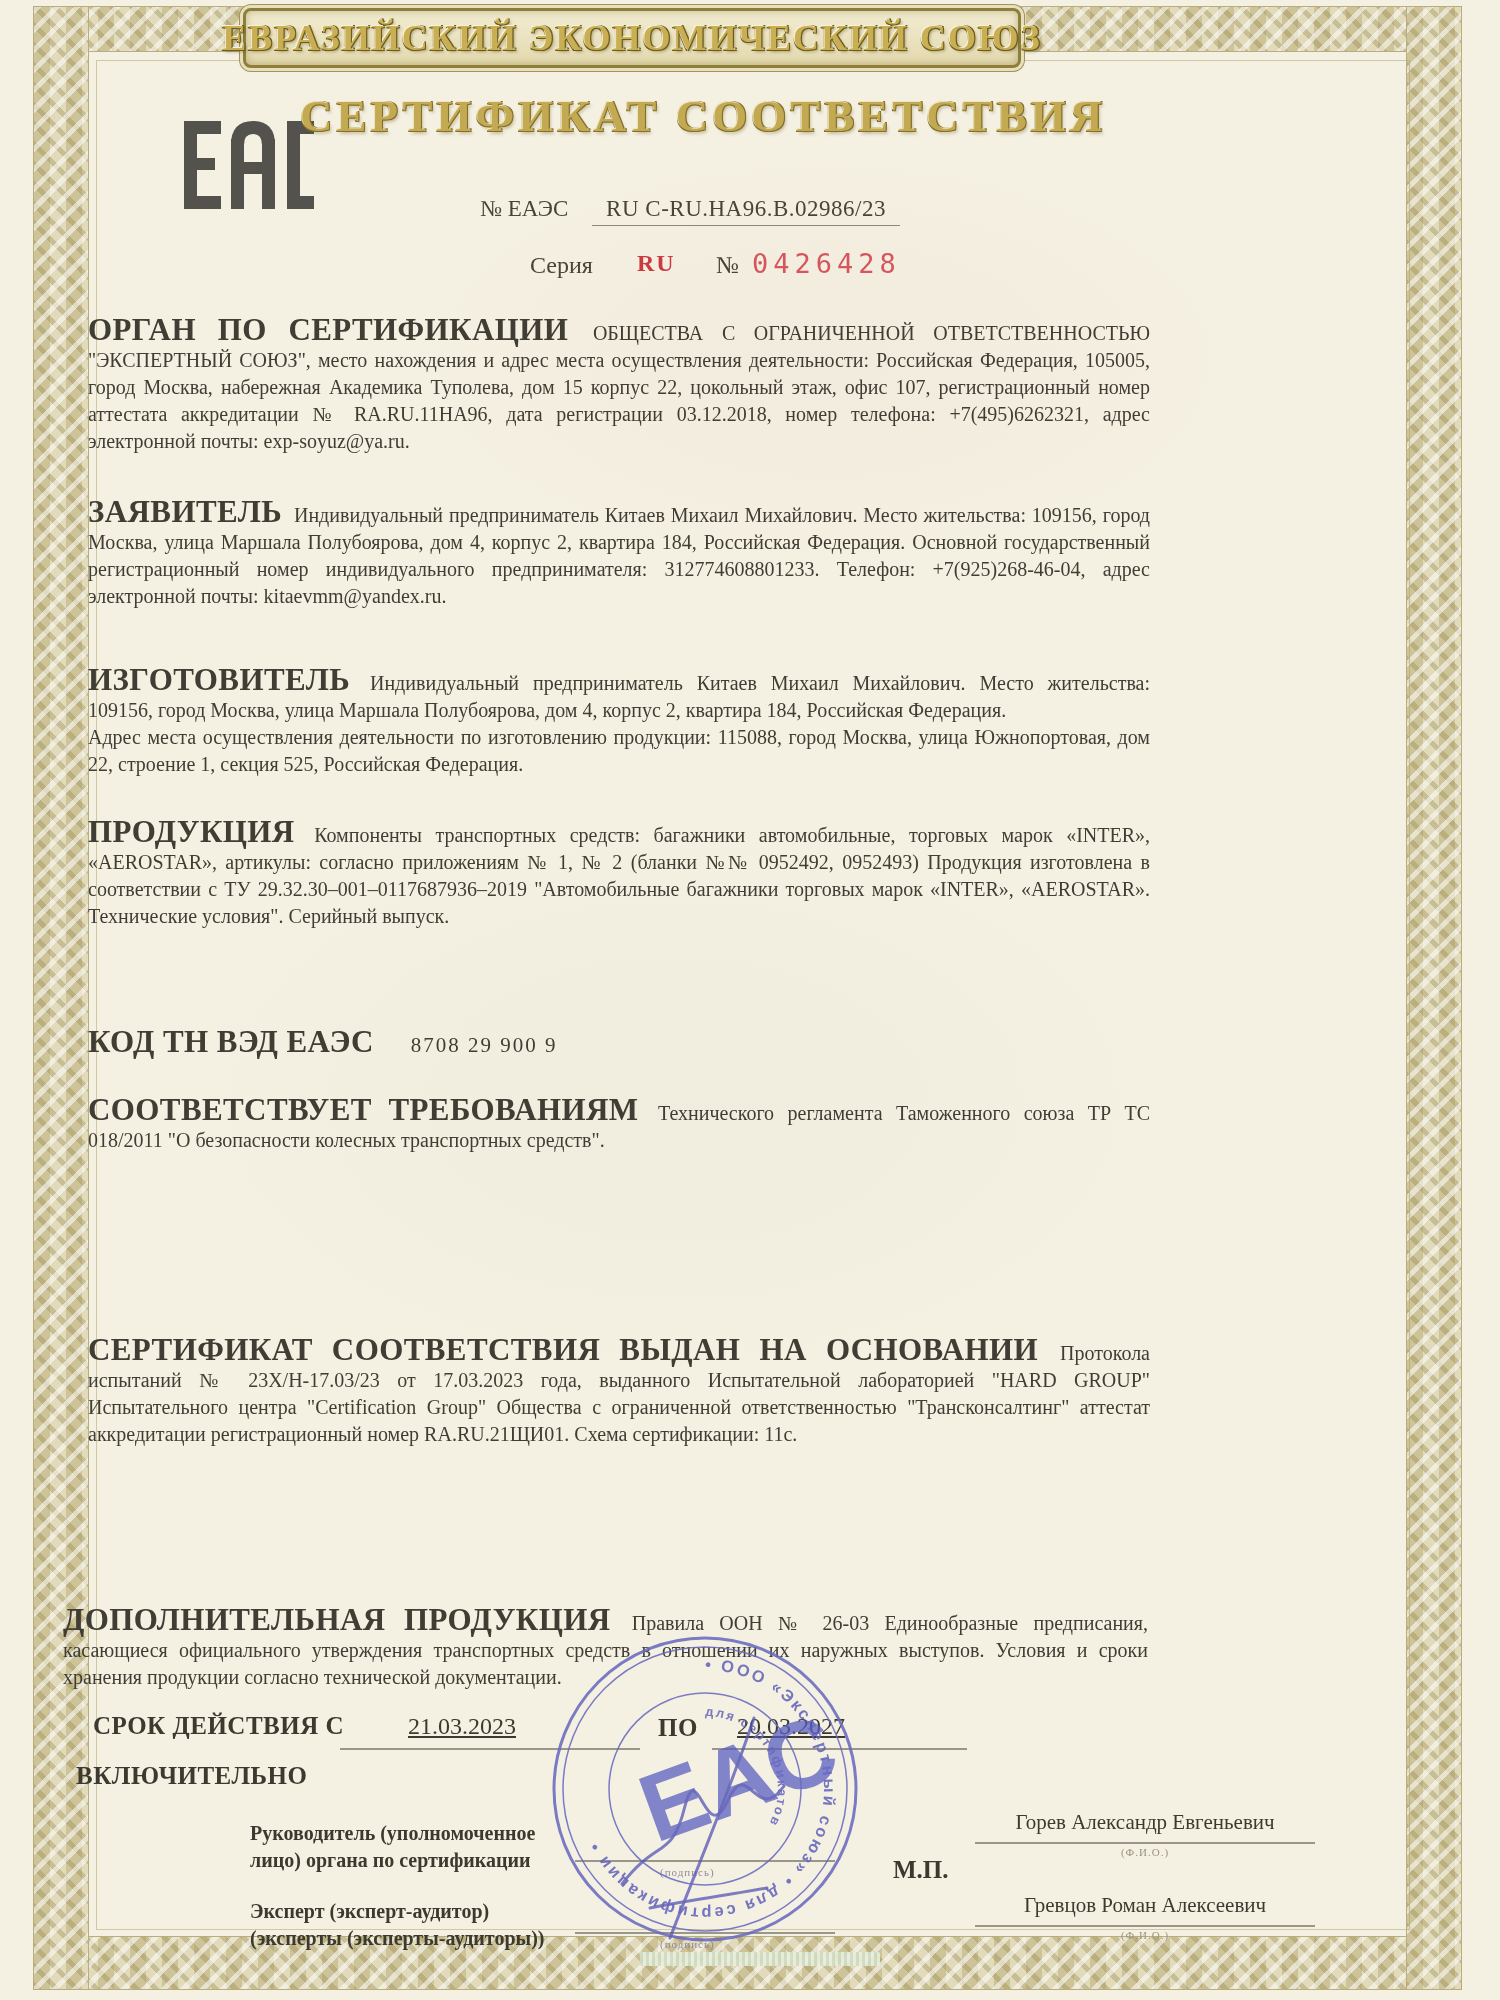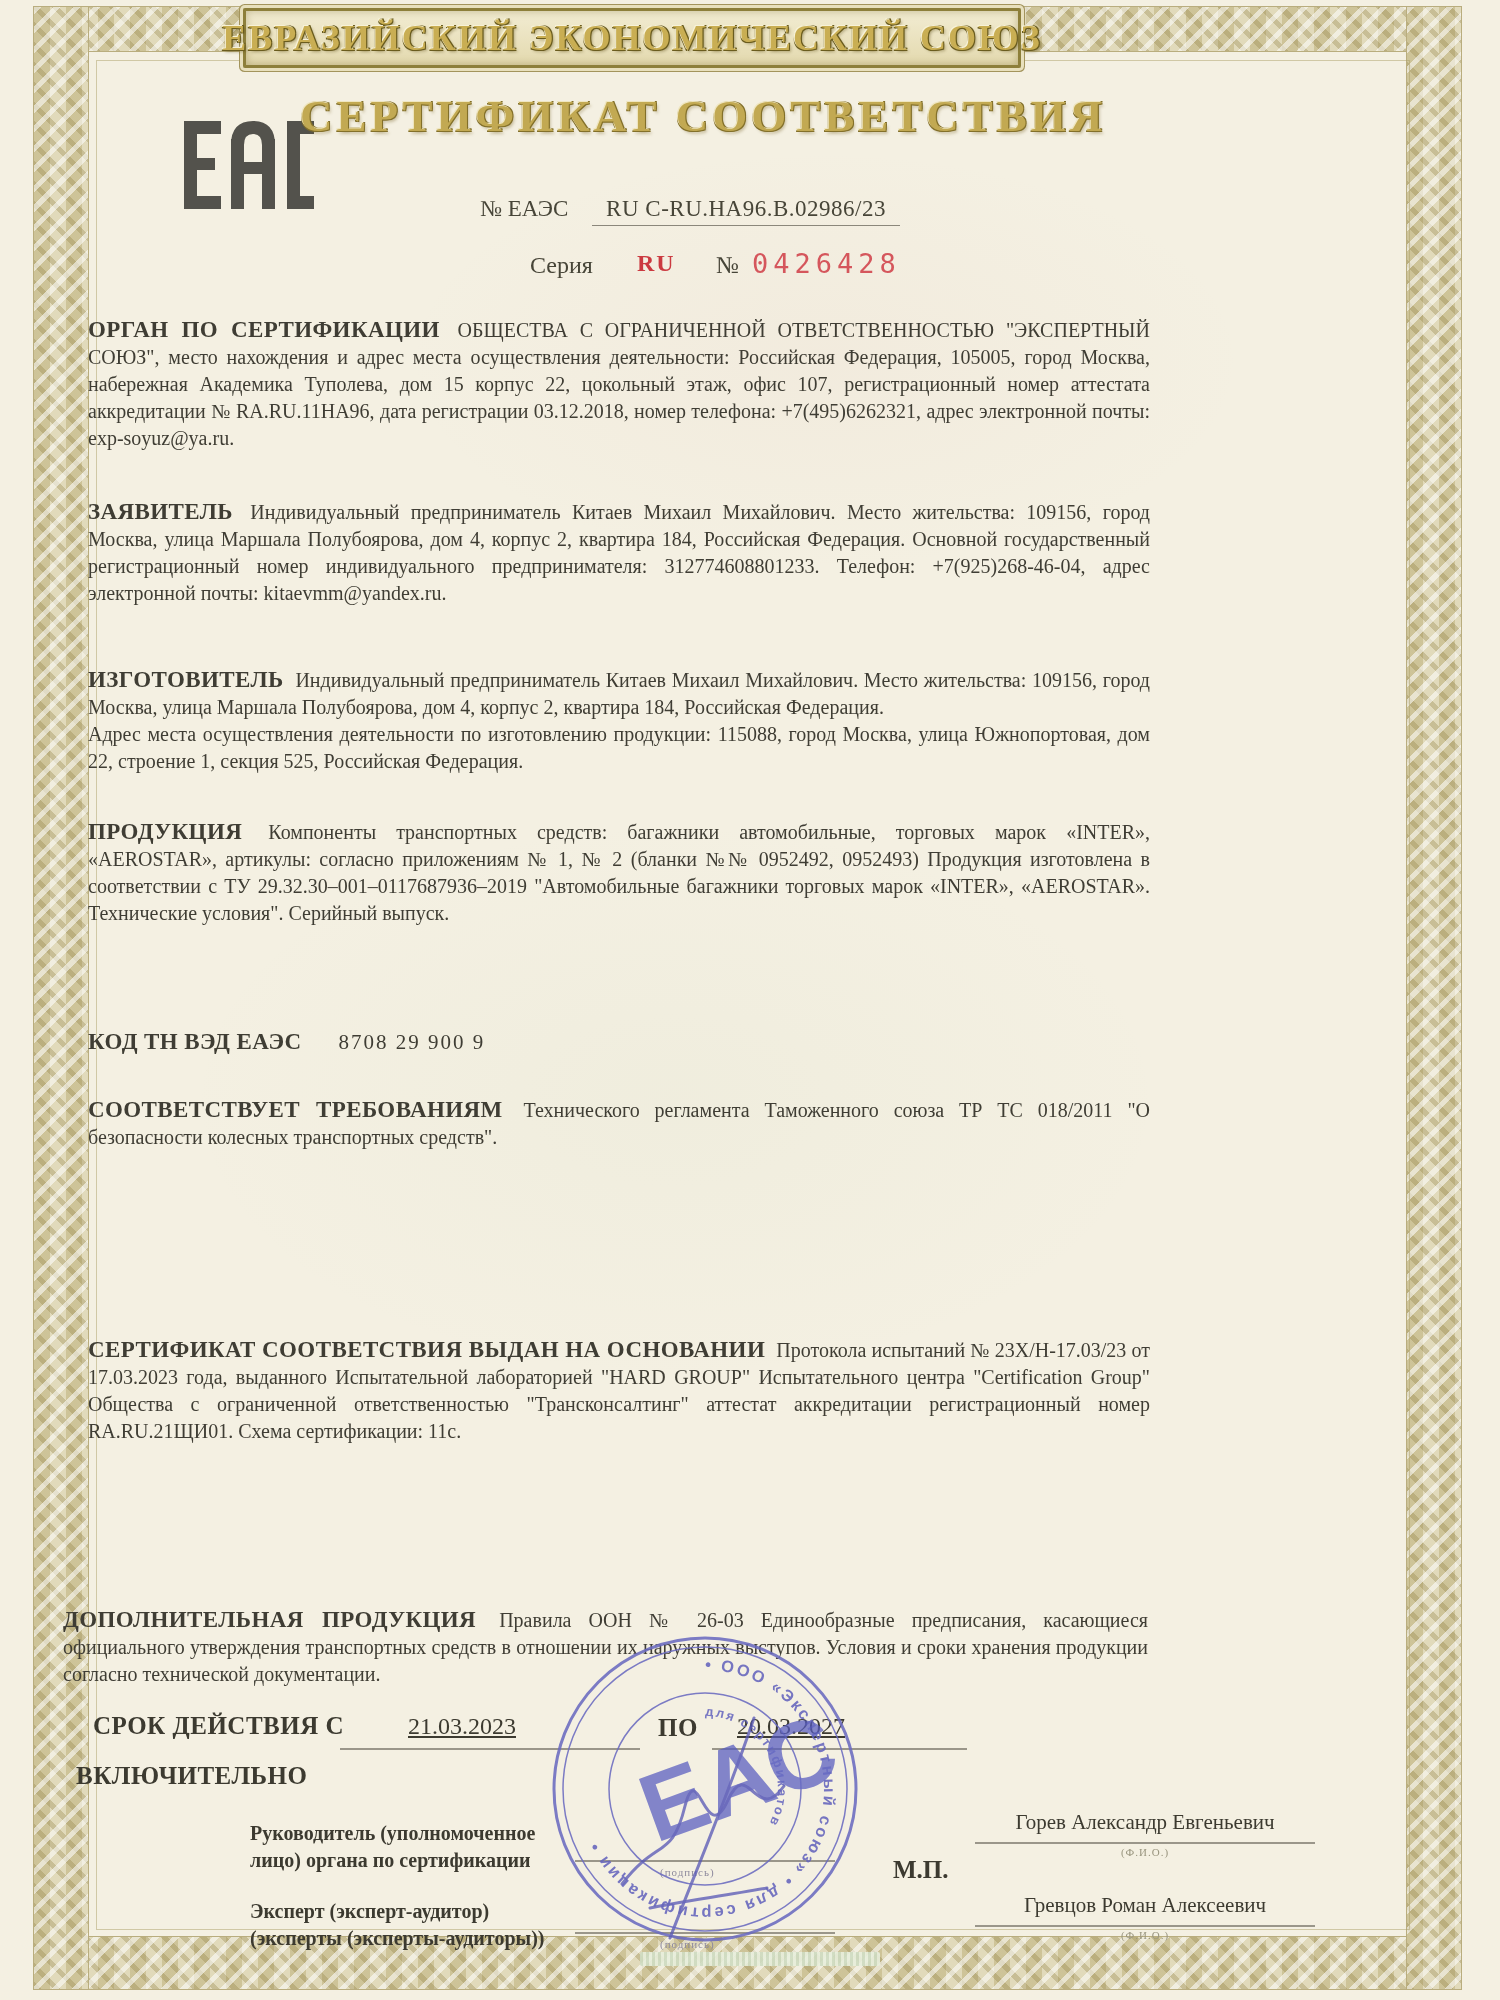--- a/index.html
+++ b/index.html
@@ -24,21 +24,21 @@
   .band-top{left:33px; right:38px; top:6px; height:44px;}
   .band-bottom{left:33px; right:38px; top:1936px; height:52px;}
   .band-left{left:33px; top:6px; width:54px; height:1982px;}
   .band-right{right:38px; top:6px; width:54px; height:1982px;}
   .inner-line{position:absolute; left:96px; top:60px; width:1312px; height:1868px;
     border:1px solid rgba(172,159,104,.5); z-index:1;}
   
   .banner{
     position:absolute; left:243px; top:8px; width:772px; height:54px; z-index:3;
     background:linear-gradient(#f2ecd2,#e3d9ae);
-    border:3px solid #8d7f3a; border-radius:2px;
+    border:3px solid #8d7f3a; border-radius:8px;
     box-shadow:0 0 0 3px #e8e0bd, 0 0 0 4px #a3945c, inset 0 0 8px rgba(120,104,40,.4);
     display:flex; align-items:center; justify-content:center;
   }
   .banner-text{
     font-family:"Liberation Serif", serif; font-weight:bold; font-size:36px; letter-spacing:2px;
     color:#c9ae53;
     text-shadow:1px 1px 0 #6a5c1e, -1px -1px 0 #f7f2d8, 1px -1px 0 #6a5c1e, -1px 1px 0 #6a5c1e, 2px 2px 3px rgba(90,75,20,.45);
     white-space:nowrap;
   }
   .eac-logo{position:absolute; left:170px; top:106px; z-index:3;}
@@ -50,21 +50,21 @@
   .num-row{position:absolute; left:300px; top:196px; width:780px; text-align:center; z-index:3; font-size:23px; color:#474538;}
   .num-label{margin-right:18px;}
   .num-value{display:inline-block; padding:0 14px 3px 14px; border-bottom:1.5px solid #8b877b; letter-spacing:.5px;}
   .series-row{position:absolute; left:0; top:250px; width:1500px; z-index:3; font-size:24px;}
   .series-label{position:absolute; left:530px; top:2px; color:#474538;}
   .series-value{position:absolute; left:637px; top:0; color:#cb3a40; font-weight:bold; letter-spacing:2px;}
   .blank-label{position:absolute; left:716px; top:2px; color:#474538;}
   .blank-number{position:absolute; left:752px; top:-2px; color:#d5565c; font-family:"DejaVu Sans Mono", monospace; font-size:27px; letter-spacing:5px;}
   
   .sec{position:absolute; left:88px; width:1062px; z-index:2; font-size:20px; line-height:27px; text-align:justify; color:#3f3d34;}
-  .sec .h{font-size:23px; letter-spacing:.4px; padding-right:6px;}
+  .sec .h{font-size:31px; letter-spacing:.4px; padding-right:6px;}
   .sec.s8{left:63px; width:1085px;}
   .code-val{font-size:21px; letter-spacing:2px; margin-left:26px;}
   
   .v-label{position:absolute; z-index:2; font-weight:bold; font-size:25px; letter-spacing:.5px; color:#3c3a30;}
   .v-date{position:absolute; z-index:2; font-size:24px; color:#3c3a30;text-decoration:underline;}
   .uline{position:absolute; height:1.5px; background:#9a968a; z-index:2;}
   
   .sig-label{position:absolute; z-index:4; font-weight:bold; font-size:20px; line-height:27px; color:#3c3a30;}
   .sig-name{position:absolute; z-index:4; font-size:21px; text-align:center; color:#3c3a30;}
   .fio{position:absolute; z-index:4; font-size:11px; text-align:center; color:#99957f; letter-spacing:1px;}

